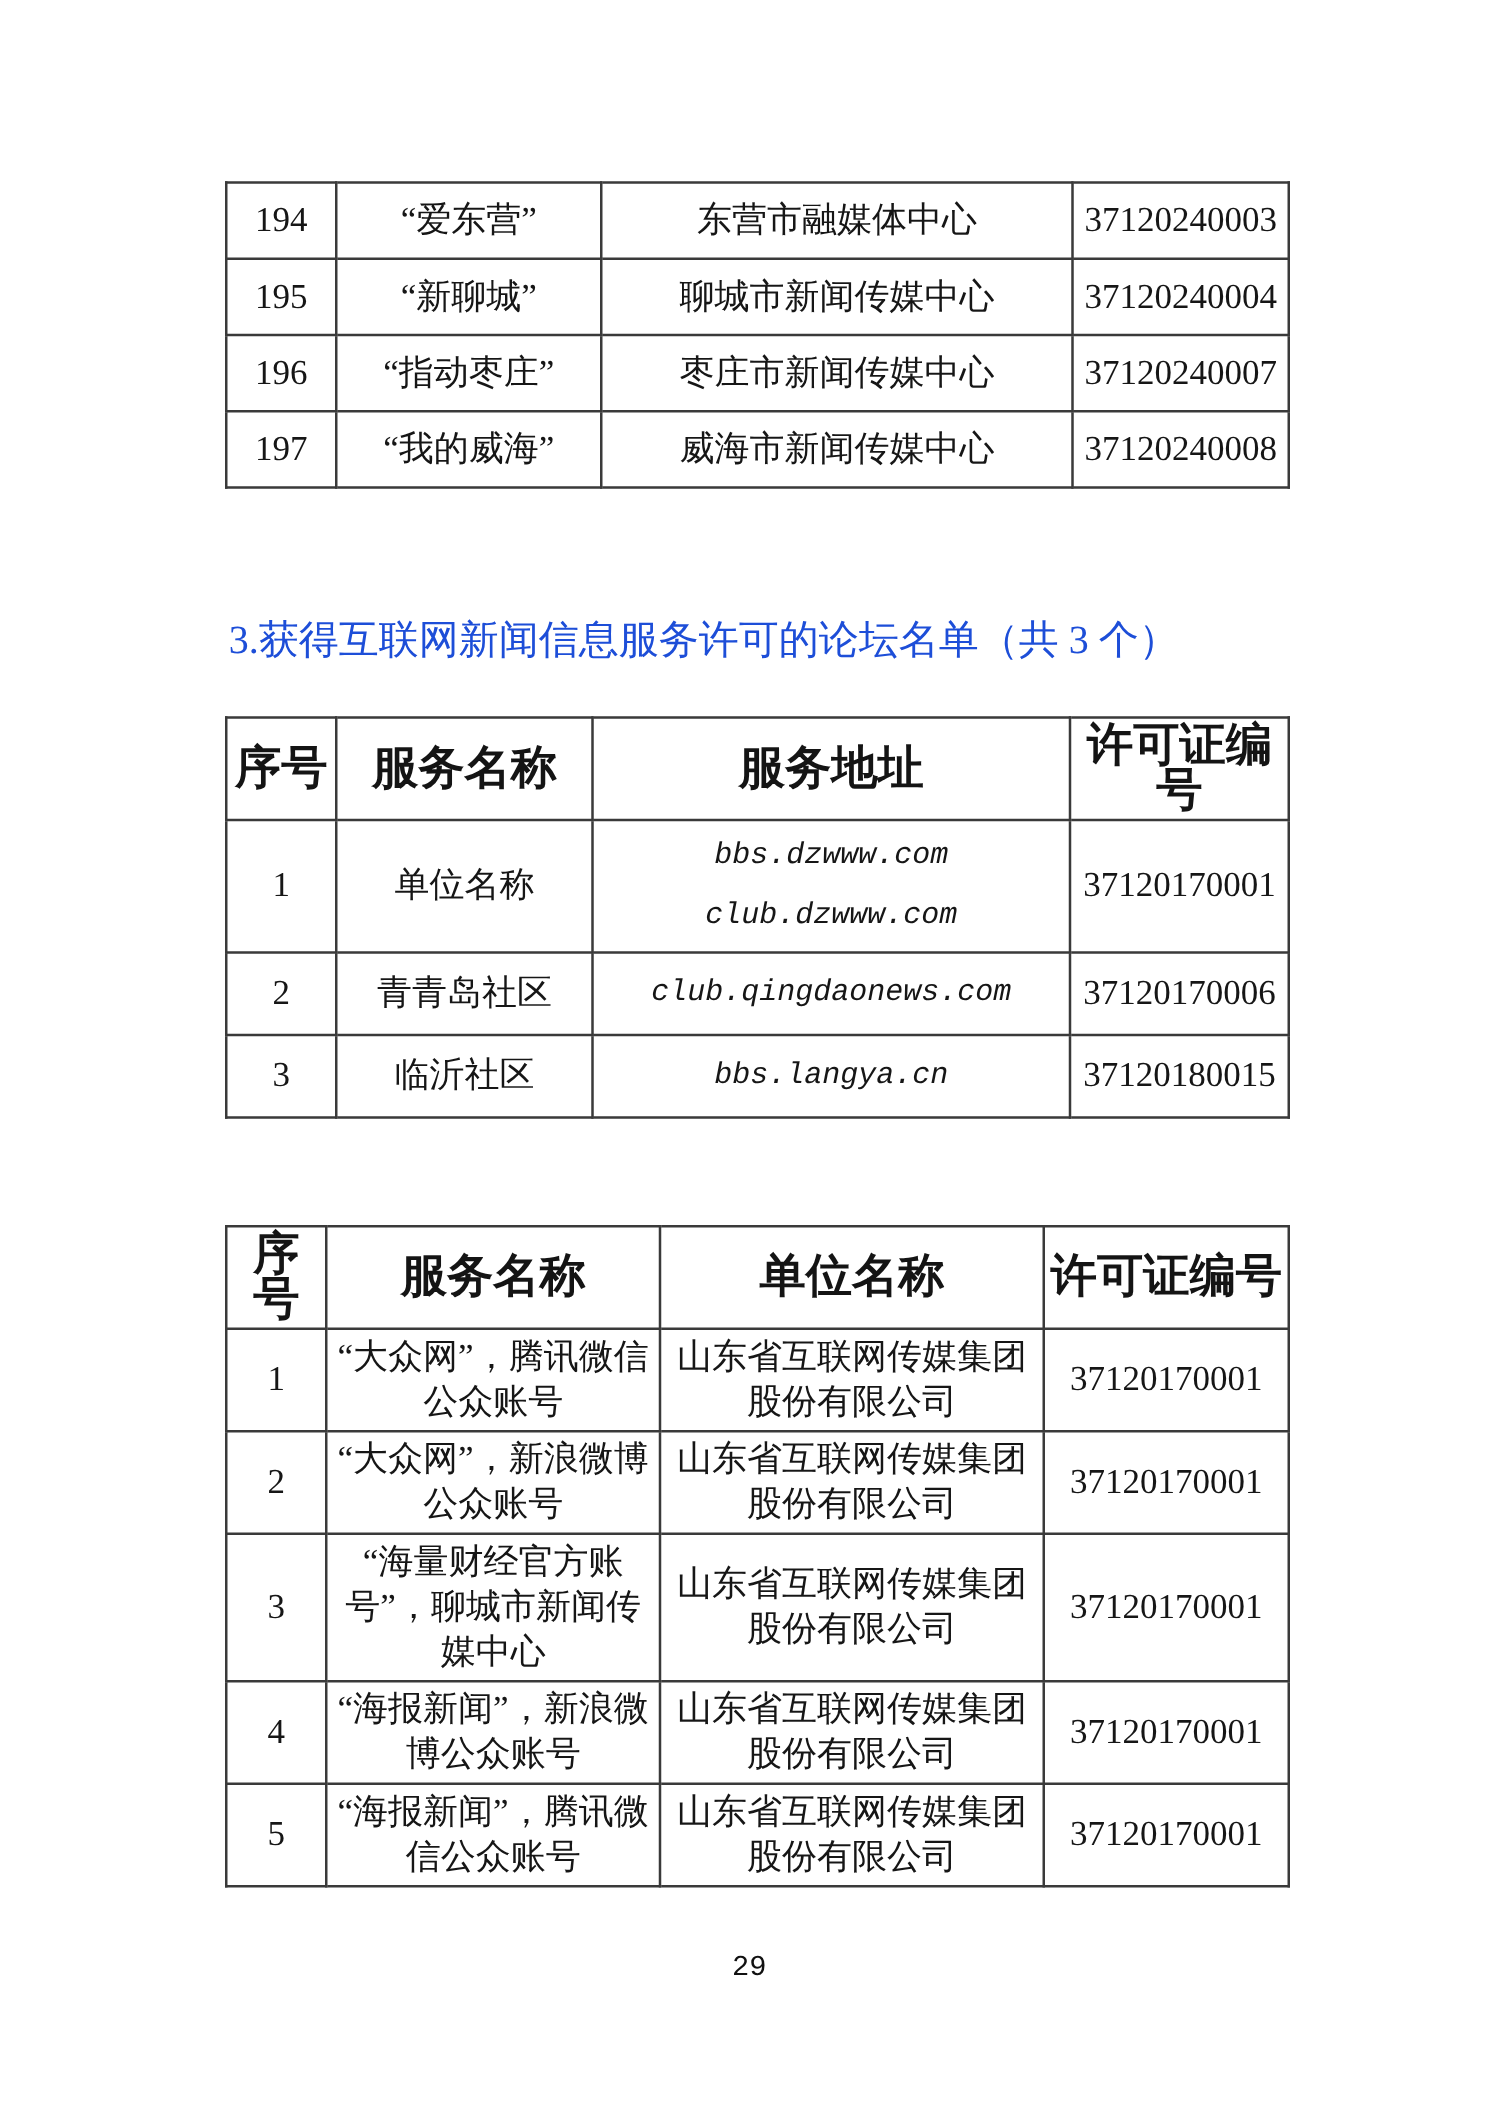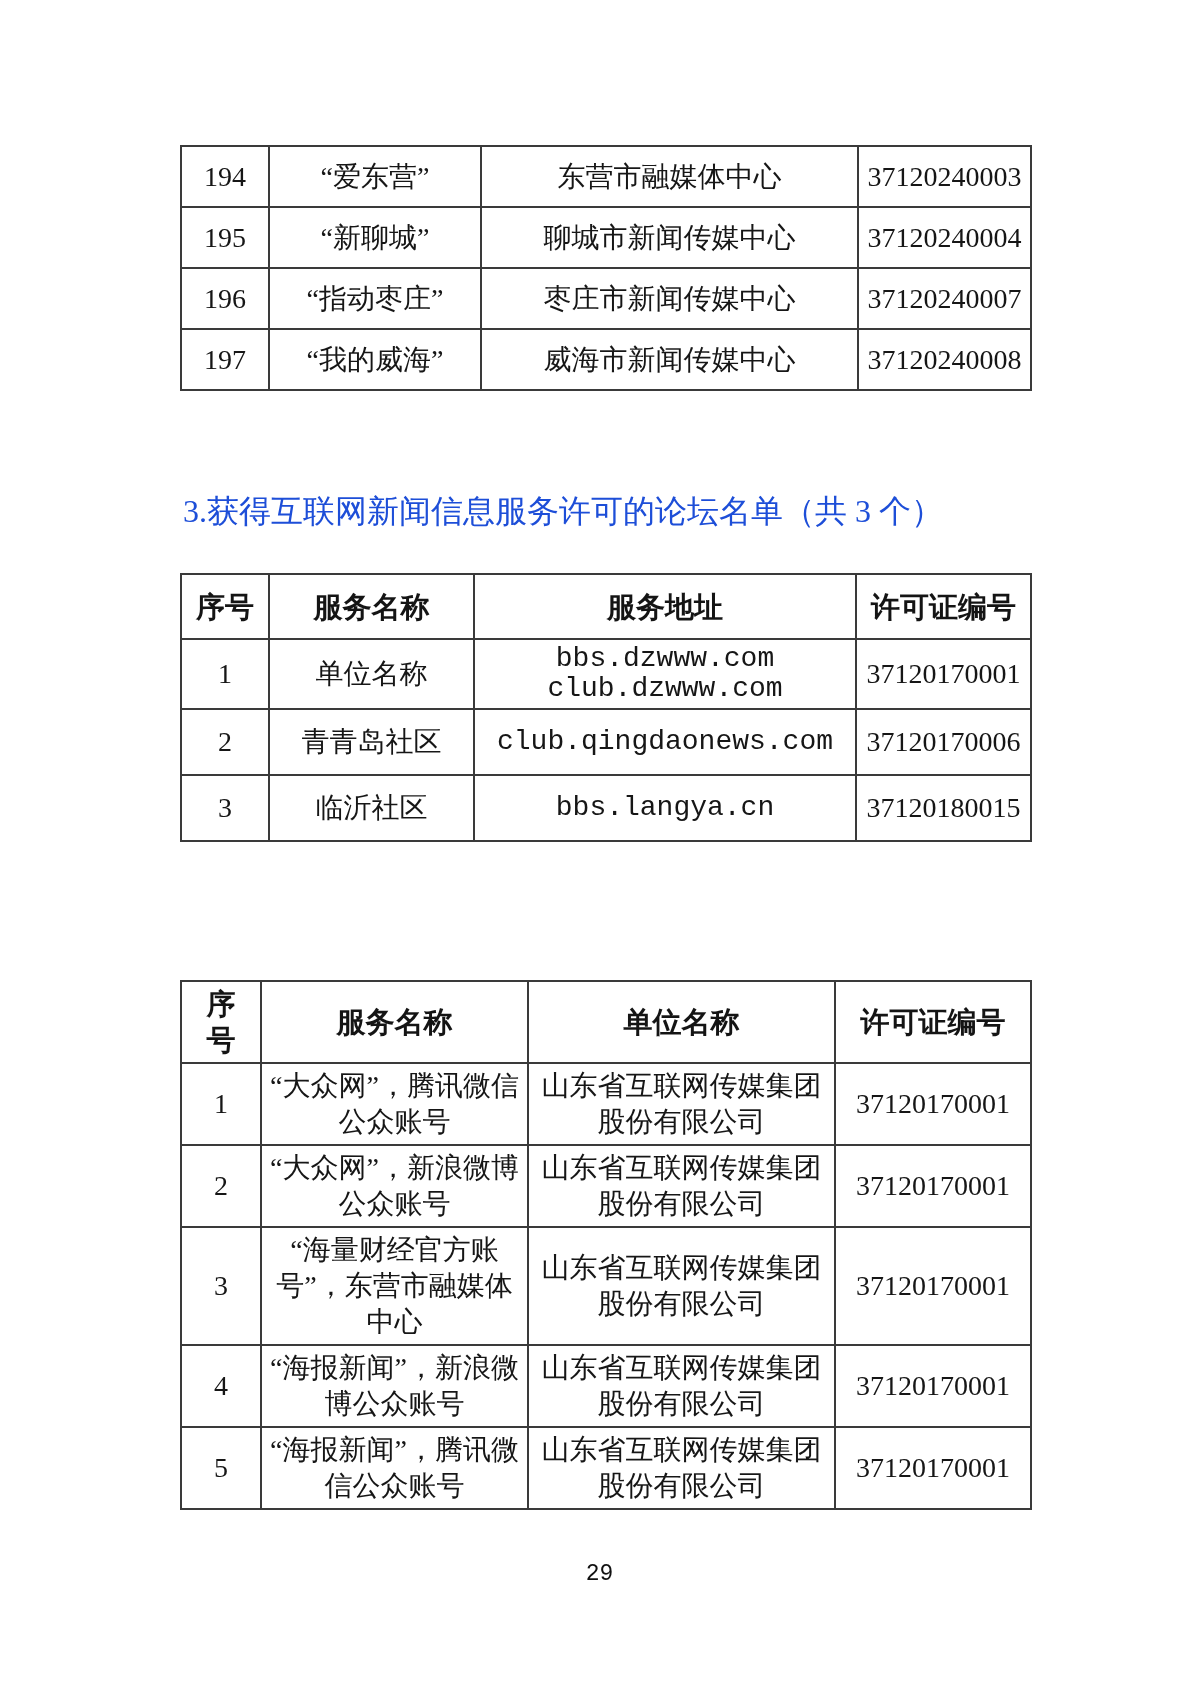--- a/index.html
+++ b/index.html
@@ -25,41 +25,42 @@
     border:2px solid #3a3a3a;
     text-align:center;
     vertical-align:middle;
     white-space:pre-line;
     padding:4px 4px;
     overflow:hidden;
   }
   .doc-table th {
     font-family:Liberation Serif, serif;
     font-weight:700;
-    font-size:29px;
+    font-size:37px;
     line-height:36px;
     color:#141414;
     margin-left:32px;
   }
   .doc-table td {
     font-family:"Liberation Serif", serif;
     font-size:28px;
     line-height:36px;
     color:#161616;
   }
   #table1 { top:145px; }
   #table1 tr { height:61px; }
 
   #table2 { top:573px; }
   #table2 thead tr { height:65px; }
   #table2 tbody tr { height:66px; }
   #table2 tbody td:nth-child(3) {
     font-family:"Liberation Mono", monospace;
-    font-size:28px;
-    line-height:30px;
+    font-size:24px;
+    line-height:48px;
+    font-style:italic;
   }
 
   #table3 { top:980px; }
   #table3 thead tr { height:80px; }
   #table3 tbody tr { height:82px; }
 
   .section-heading {
     position:absolute;
     left:183px;
     width:900px;
@@ -187,21 +188,21 @@
           <td>37120170001</td>
         </tr>
         <tr>
           <td>2</td>
           <td>“大众网”，新浪微博公众账号</td>
           <td>山东省互联网传媒集团股份有限公司</td>
           <td>37120170001</td>
         </tr>
         <tr>
           <td>3</td>
-          <td>“海量财经官方账号”，东营市融媒体中心</td>
+          <td>“海量财经官方账号”，聊城市新闻传媒中心</td>
           <td>山东省互联网传媒集团股份有限公司</td>
           <td>37120170001</td>
         </tr>
         <tr>
           <td>4</td>
           <td>“海报新闻”，新浪微博公众账号</td>
           <td>山东省互联网传媒集团股份有限公司</td>
           <td>37120170001</td>
         </tr>
         <tr>

